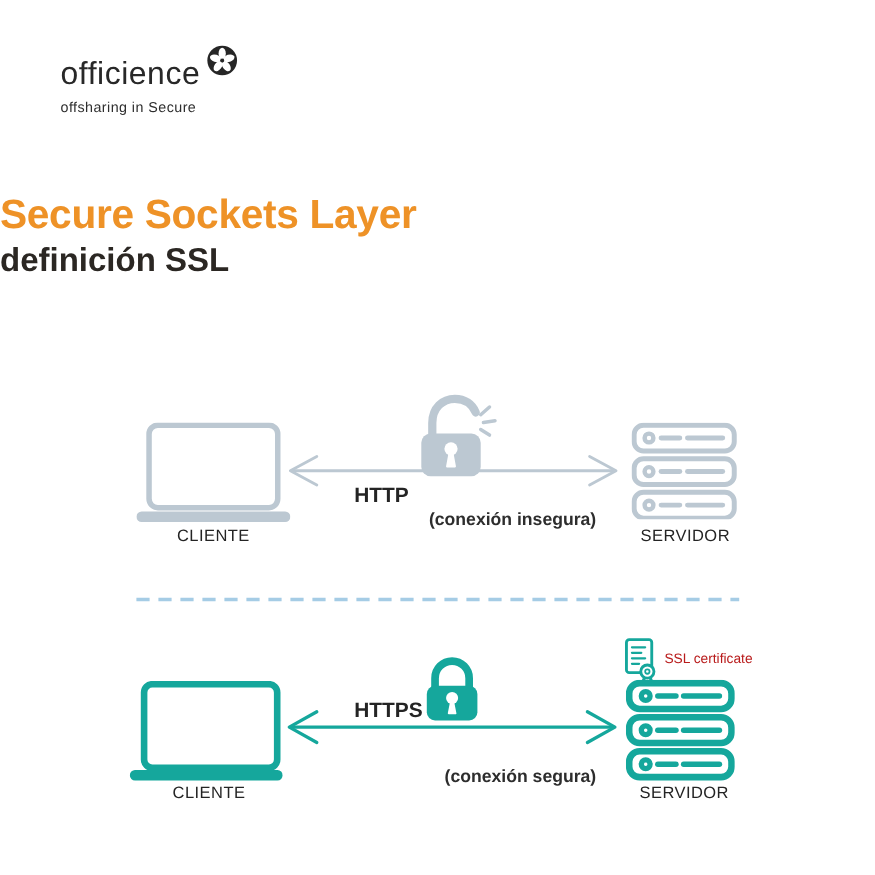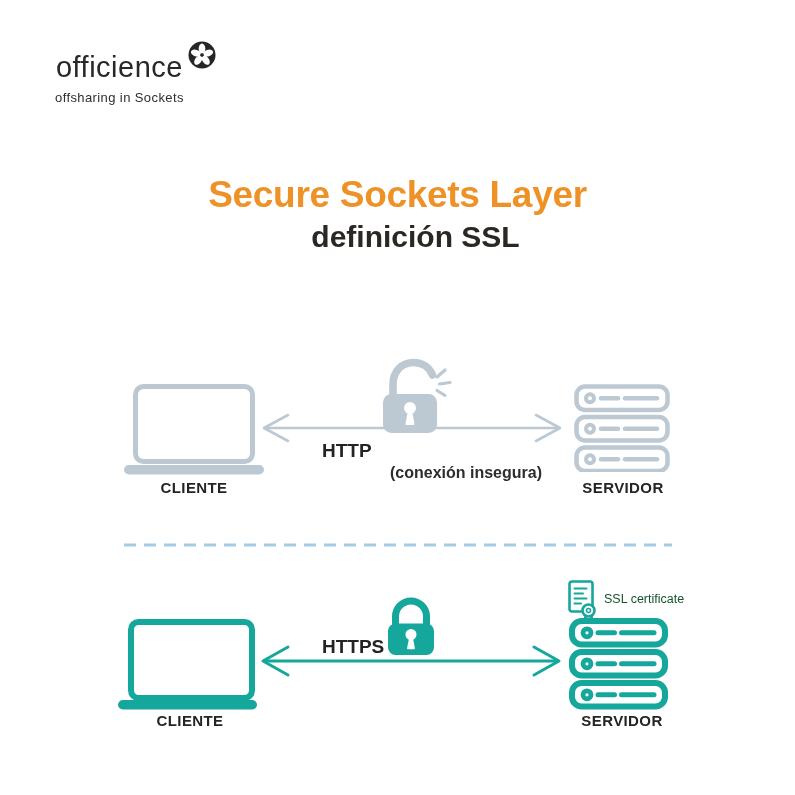--- a/index.html
+++ b/index.html
@@ -29,44 +29,43 @@
   .logo-icon { position: absolute; left: 133px; top: -3px; }
   .tagline {
     display: block;
     font-size: 13px;
     letter-spacing: 0.4px;
     color: #2e2e2e;
     margin-top: 0px;
   }
 
   
-  .title-block { position: absolute; left: 0; right: 0; top: 174px; text-align: center; }
+  .title-block { position: absolute; left: 0; right: 0; top: 174px; text-align: left; }
   .title-main {
     font-size: 37px;
     font-weight: 700;
     letter-spacing: -0.3px;
     color: #ee9227;
     line-height: 42px;
   }
   .title-sub {
     font-size: 30px;
     font-weight: 700;
     color: #2b2723;
     line-height: 34px;
     margin-top: 4px;
-    padding-left: 36px;
   }
 
   
   .node-label {
     position: absolute;
     width: 140px;
     text-align: center;
     font-size: 15px;
-    font-weight: 700;
+    font-weight: 400;
     letter-spacing: 0.4px;
     color: #242424;
   }
   .protocol {
     position: absolute;
     width: 180px;
     text-align: left;
     font-size: 19px;
     font-weight: 700;
     color: #242424;
@@ -77,21 +76,21 @@
     text-align: right;
     font-size: 16px;
     color: #2d2d2d;
     font-weight: bold;
   }
   .cert-label {
     position: absolute;
     left: 604px;
     top: 592px;
     font-size: 12.5px;
-    color: #14532d;
+    color: #b91c1c;
   }
   svg { display: block; }
 </style>
 </head>
 <body>
 
 <div class="canvas">
 
   <header class="logo">
     <span class="brand">officience</span>
@@ -99,21 +98,21 @@
       <circle cx="14" cy="14" r="13.5" fill="#262626"></circle>
       <g fill="#ffffff">
         <ellipse cx="14" cy="7.6" rx="3.3" ry="5.2" transform="rotate(0 14 14)"></ellipse>
         <ellipse cx="14" cy="7.6" rx="3.3" ry="5.2" transform="rotate(72 14 14)"></ellipse>
         <ellipse cx="14" cy="7.6" rx="3.3" ry="5.2" transform="rotate(144 14 14)"></ellipse>
         <ellipse cx="14" cy="7.6" rx="3.3" ry="5.2" transform="rotate(216 14 14)"></ellipse>
         <ellipse cx="14" cy="7.6" rx="3.3" ry="5.2" transform="rotate(288 14 14)"></ellipse>
       </g>
       <circle cx="14" cy="14" r="1.8" fill="#262626"></circle>
     </svg>
-    <span class="tagline">offsharing in Sockets</span>
+    <span class="tagline">offsharing in Secure</span>
   </header>
 
   <div class="title-block">
     <div class="title-main">Secure Sockets Layer</div>
     <div class="title-sub">definición SSL</div>
   </div>
 
   <svg class="abs" style="left:124px; top:384px;" width="140" height="91" viewBox="0 0 140 91" aria-hidden="true">
     <rect x="11.5" y="2.5" width="117" height="75" rx="8" fill="#ffffff" stroke="#BCC8D2" stroke-width="5"></rect>
     <rect x="0" y="81" width="140" height="9.5" rx="4.75" fill="#BCC8D2"></rect>
@@ -209,15 +208,16 @@
     </defs>
     <use href="#row-teal"></use>
     <use href="#row-teal" transform="translate(0,31)"></use>
     <use href="#row-teal" transform="translate(0,62)"></use>
   </svg>
 
   <div class="cert-label">SSL certificate</div>
 
   <div class="node-label" style="left:120px; top:712px;">CLIENTE</div>
   <div class="protocol" style="left:322px; top:636px;">HTTPS</div>
+  <div class="note" style="left:282px; top:698px;">(conexión segura)</div>
   <div class="node-label" style="left:552px; top:712px;">SERVIDOR</div>
 
 </div>
 
 </body></html>

